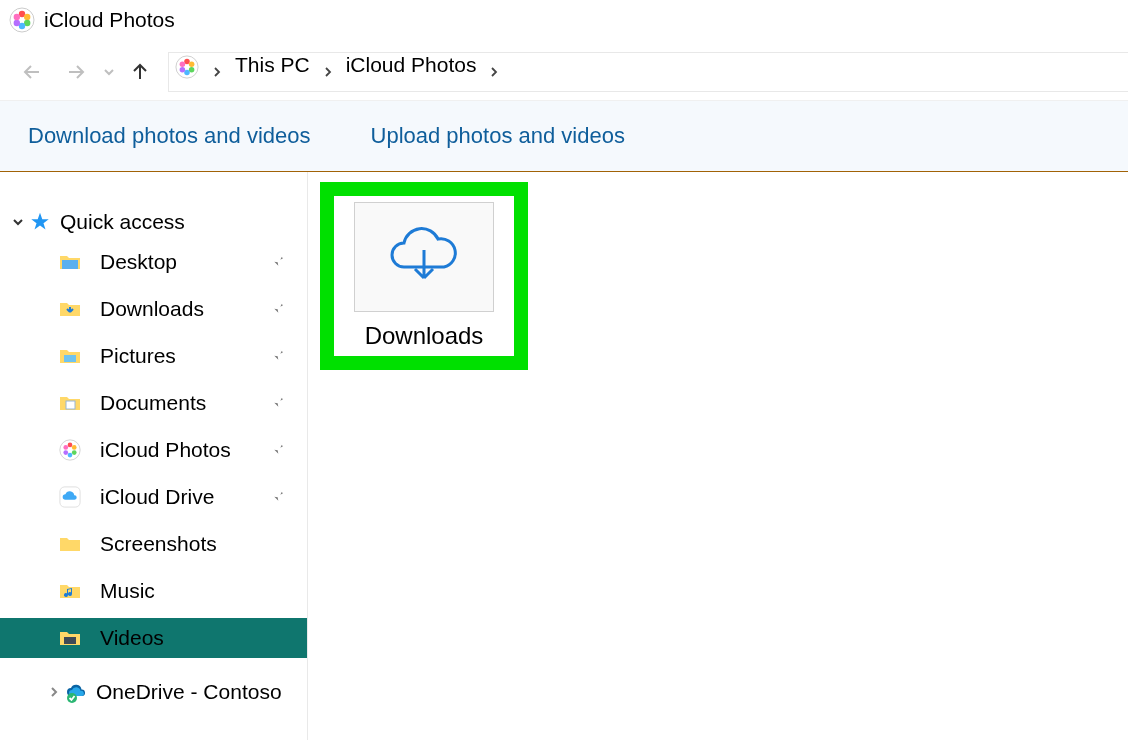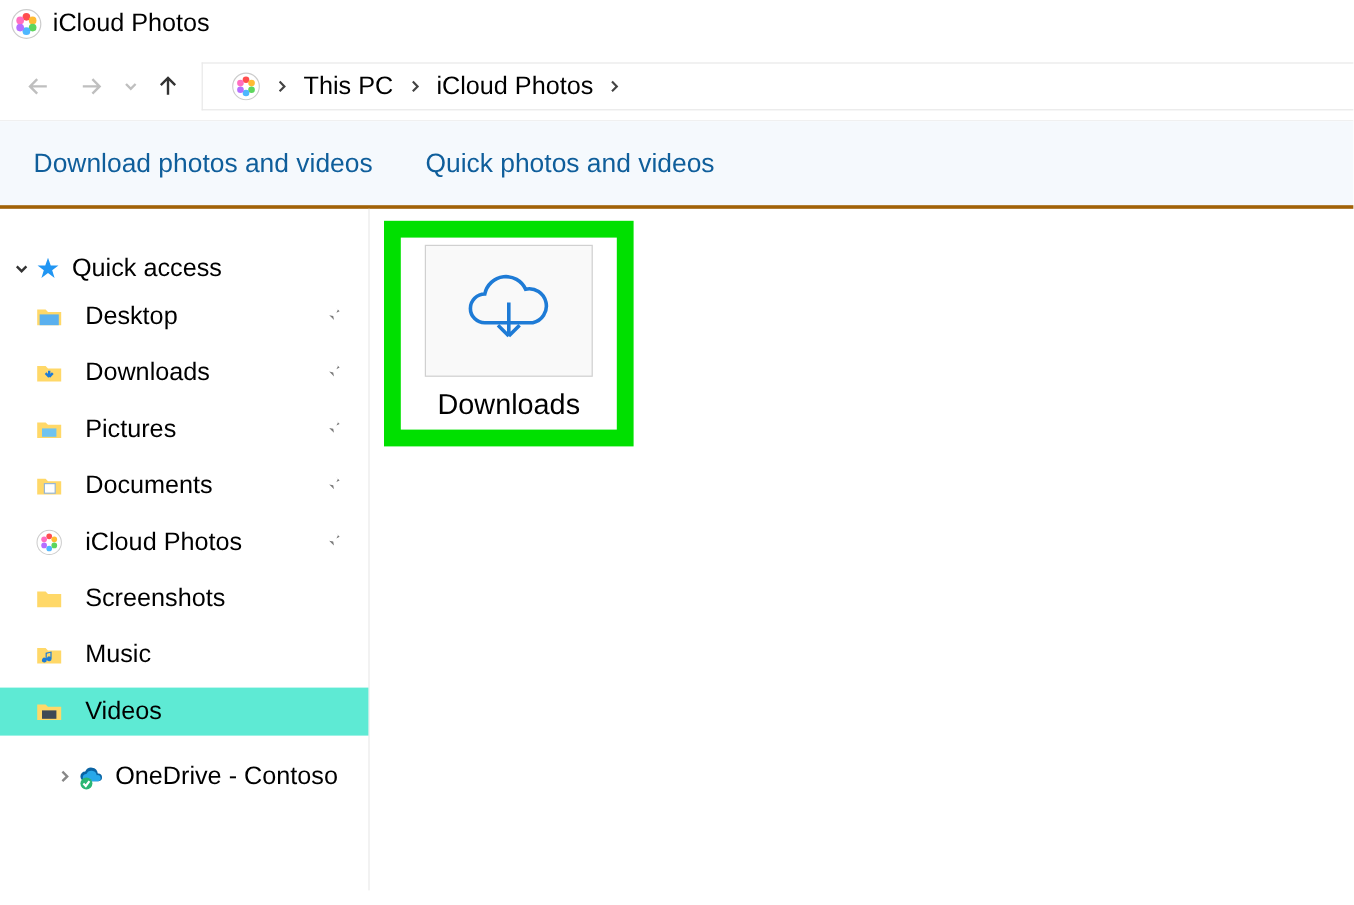--- a/index.html
+++ b/index.html
@@ -58,26 +58,25 @@
     .nav-up {
       width: 36px;
       height: 40px;
       display: flex;
       align-items: center;
       justify-content: center;
       color: #333;
     }
     .breadcrumb-bar {
       display: flex;
-      align-items: center;
       border: 1px solid #e8e8e8;
       border-right: none;
       height: 40px;
       flex: 1;
-      padding-left: 22px;
+      padding-left: 4px;
       gap: 8px;
       margin-left: 6px;
     }
     .breadcrumb-icon {
       width: 28px;
       height: 28px;
       display: flex;
       align-items: center;
       justify-content: center;
     }
@@ -90,22 +89,22 @@
     .bc-item {
       font-size: 21px;
       color: #000;
       padding: 0 2px;
     }
     
     .action-bar {
       background: #f5f9fd;
       padding: 22px 28px;
       display: flex;
-      gap: 44px;
-      border-bottom: 3px solid #a16207;
+      gap: 60px;
+      border-bottom: 1px solid #a16207;
     }
     .action-link {
       font-size: 22px;
       color: #0f5e9b;
     }
     
     .body-area {
       display: flex;
       height: calc(100% - 186px);
     }
@@ -119,32 +118,32 @@
       align-items: center;
       height: 40px;
       font-size: 21px;
       color: #000;
       padding-left: 8px;
     }
     .tree-row.level1 {
       padding-left: 8px;
     }
     .tree-row.level2 {
-      padding-left: 29px;
+      padding-left: 58px;
       justify-content: space-between;
       padding-right: 22px;
       margin-bottom: 7px;
     }
     .tree-row.level2 .row-left {
       display: flex;
       align-items: center;
       gap: 10px;
     }
     .tree-row.highlighted {
-      background: #5eead4;
+      background: #0f766e;
     }
     .chev {
       width: 20px;
       display: flex;
       justify-content: center;
       color: #555;
     }
     .tree-icon {
       width: 24px;
       height: 24px;
@@ -265,21 +264,21 @@
     <span class="bc-sep">
       <svg width="12" height="12" viewBox="0 0 12 12" fill="none" stroke="#444" stroke-width="1.8">
           <path d="M4 2l4 4-4 4"></path>
         </svg>
     </span>
   </div>
 </div>
 
 <div class="action-bar">
   <span class="action-link">Download photos and videos</span>
-  <span class="action-link">Quick photos and videos</span>
+  <span class="action-link">Upload photos and videos</span>
 </div>
 
 <div class="body-area">
   <div class="sidebar">
 
     <div class="tree-row level1">
       <span class="chev">
         <svg width="14" height="14" viewBox="0 0 14 14" fill="none" stroke="#333" stroke-width="2">
             <path d="M3 5l4 4 4-4"></path>
           </svg>
@@ -375,20 +374,36 @@
         </span>
         <span>iCloud Photos</span>
       </span>
       <span class="pin-icon">
         <svg width="16" height="16" viewBox="0 0 24 24" fill="currentColor">
             <path d="M16 3l5 5-4 2-4 4 1 5-3-3-6 6 6-6-3-3 5 1 4-4 2-4z"></path>
           </svg>
       </span>
     </div>
 
+    <div class="tree-row level2">
+      <span class="row-left">
+        <span class="tree-icon">
+          <svg width="22" height="22" viewBox="0 0 24 24">
+              <rect x="1" y="1" width="22" height="22" rx="5" fill="#fff" stroke="#ddd"></rect>
+              <path d="M17 15H7a3 3 0 010-6 5 5 0 019.6 1A2.5 2.5 0 0117 15z" fill="#3fa9f5"></path>
+            </svg>
+        </span>
+        <span>iCloud Drive</span>
+      </span>
+      <span class="pin-icon">
+        <svg width="16" height="16" viewBox="0 0 24 24" fill="currentColor">
+            <path d="M16 3l5 5-4 2-4 4 1 5-3-3-6 6 6-6-3-3 5 1 4-4 2-4z"></path>
+          </svg>
+      </span>
+    </div>
 
     <div class="tree-row level2">
       <span class="row-left">
         <span class="tree-icon">
           <svg width="22" height="18" viewBox="0 0 22 18">
               <path d="M1 3h7l2 2h11v11H1z" fill="#ffd868"></path>
             </svg>
         </span>
         <span>Screenshots</span>
       </span>

